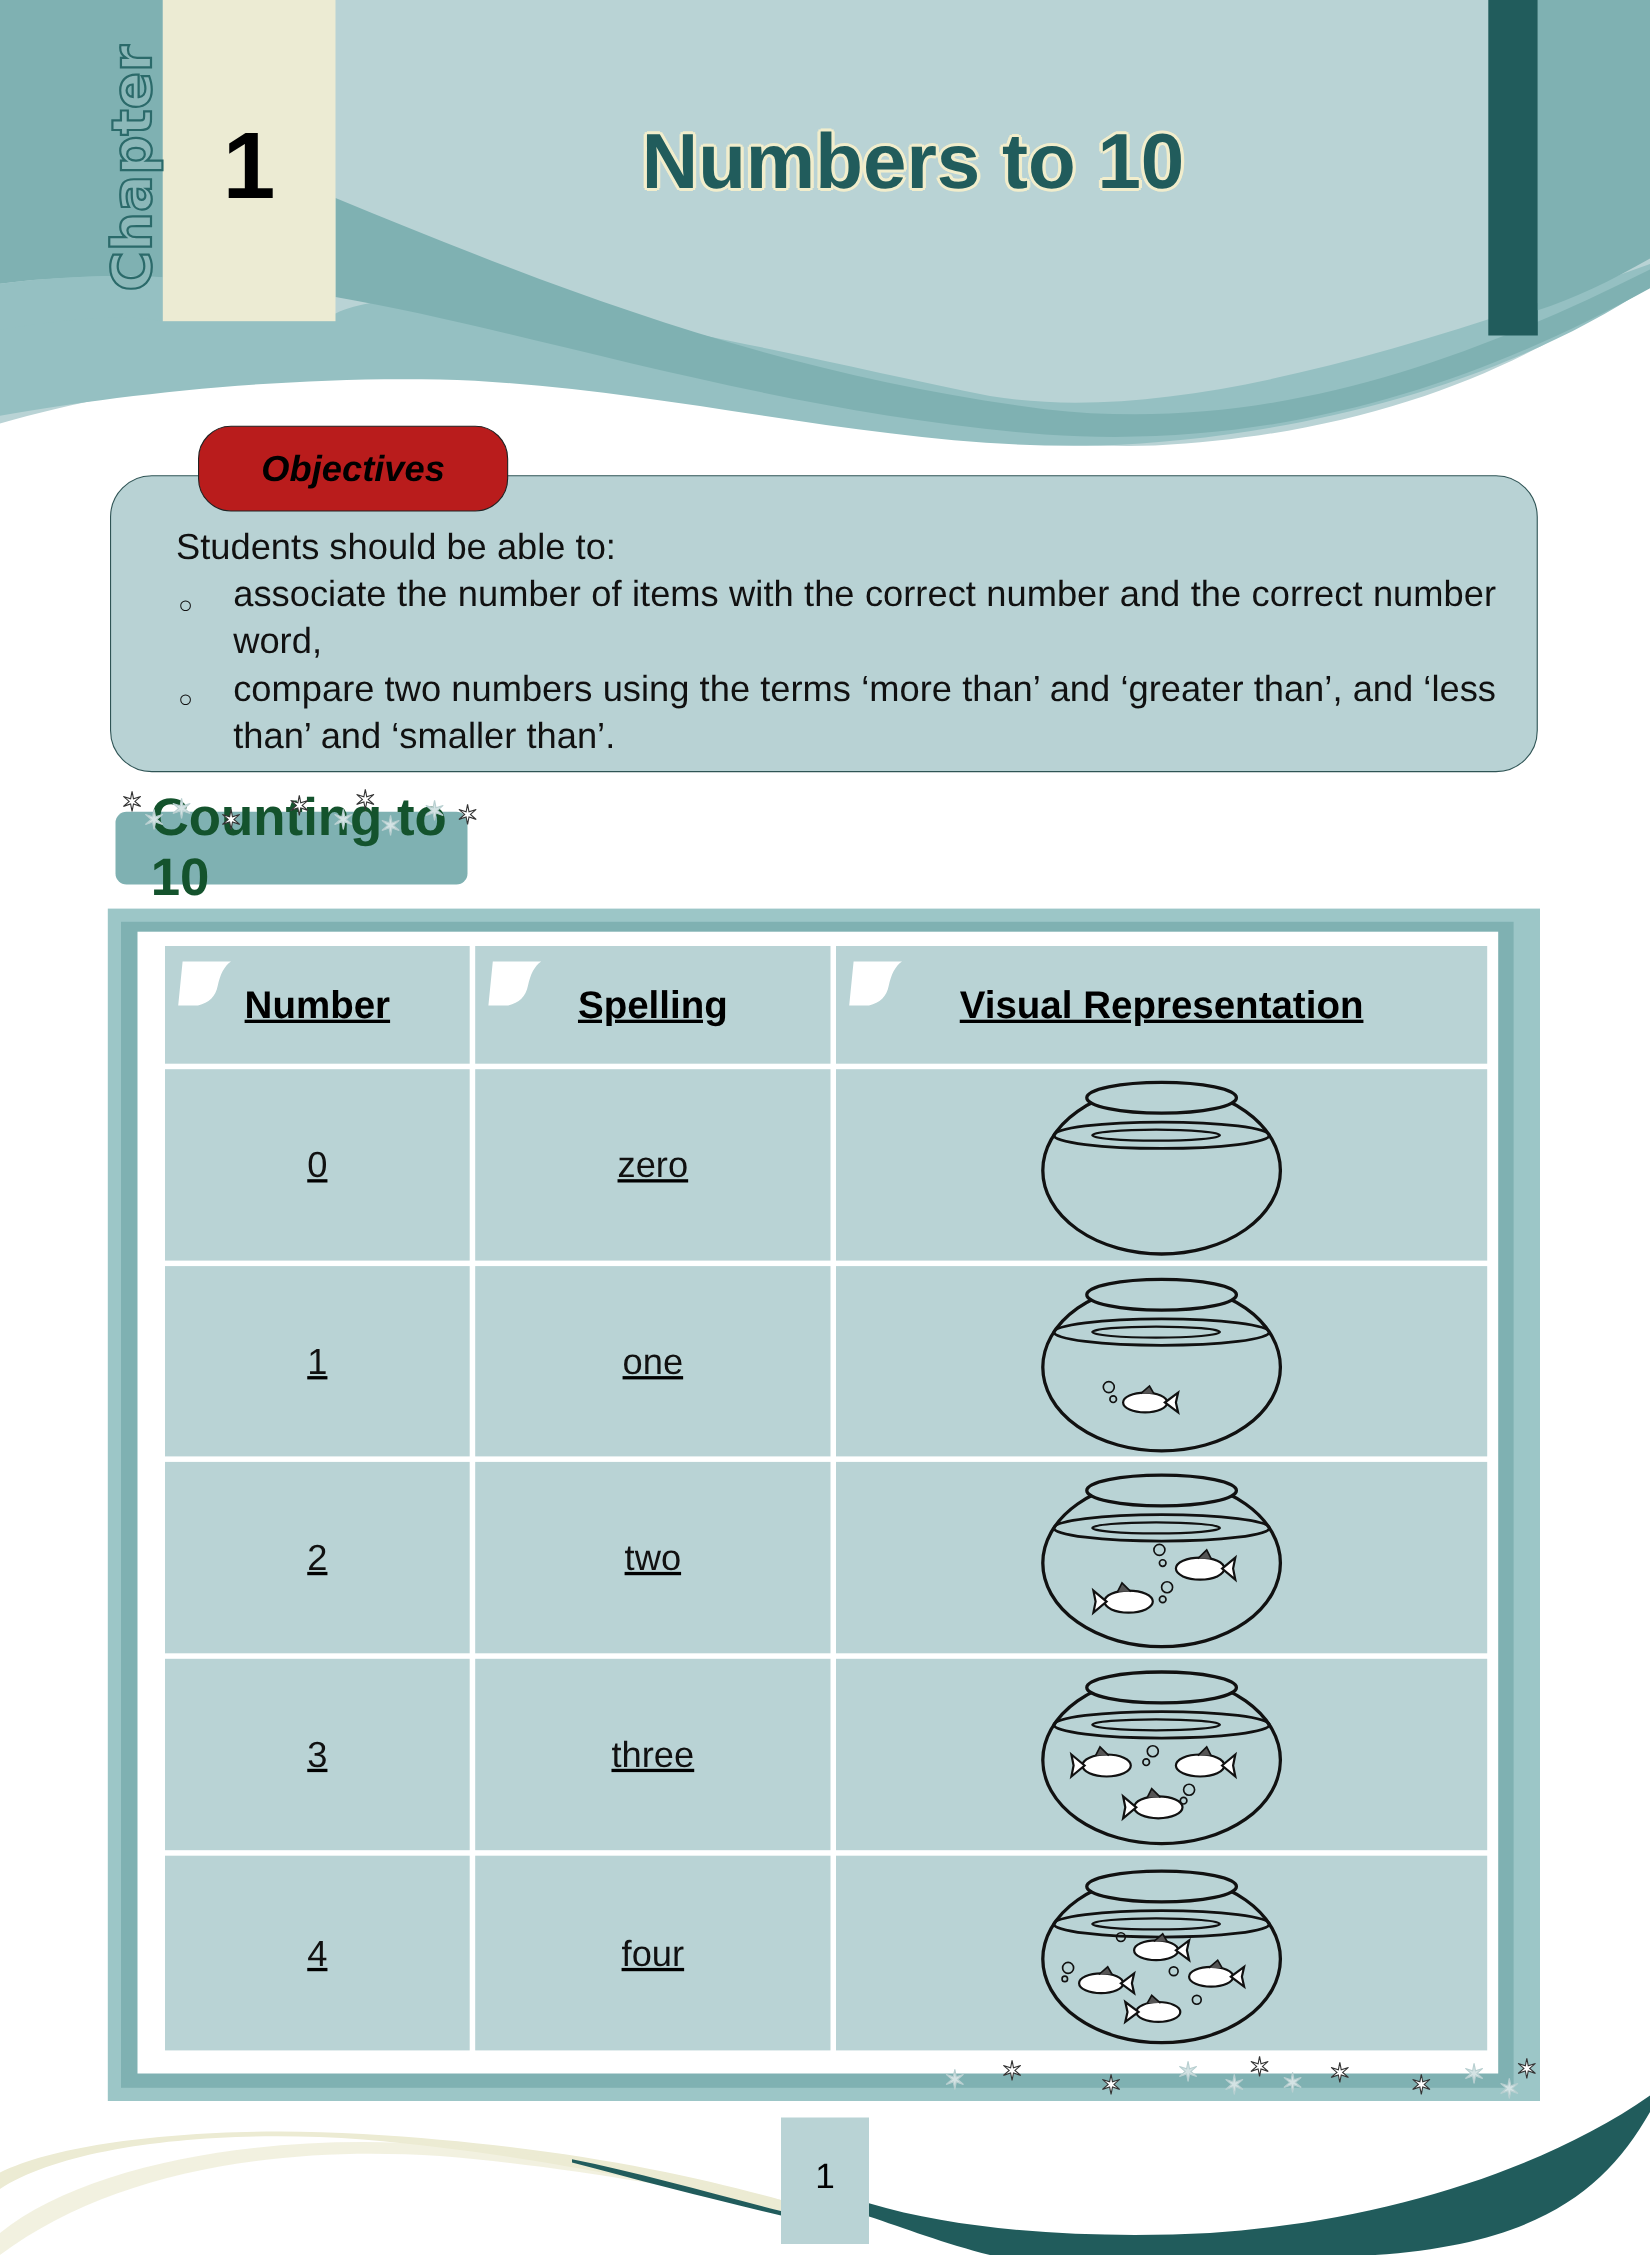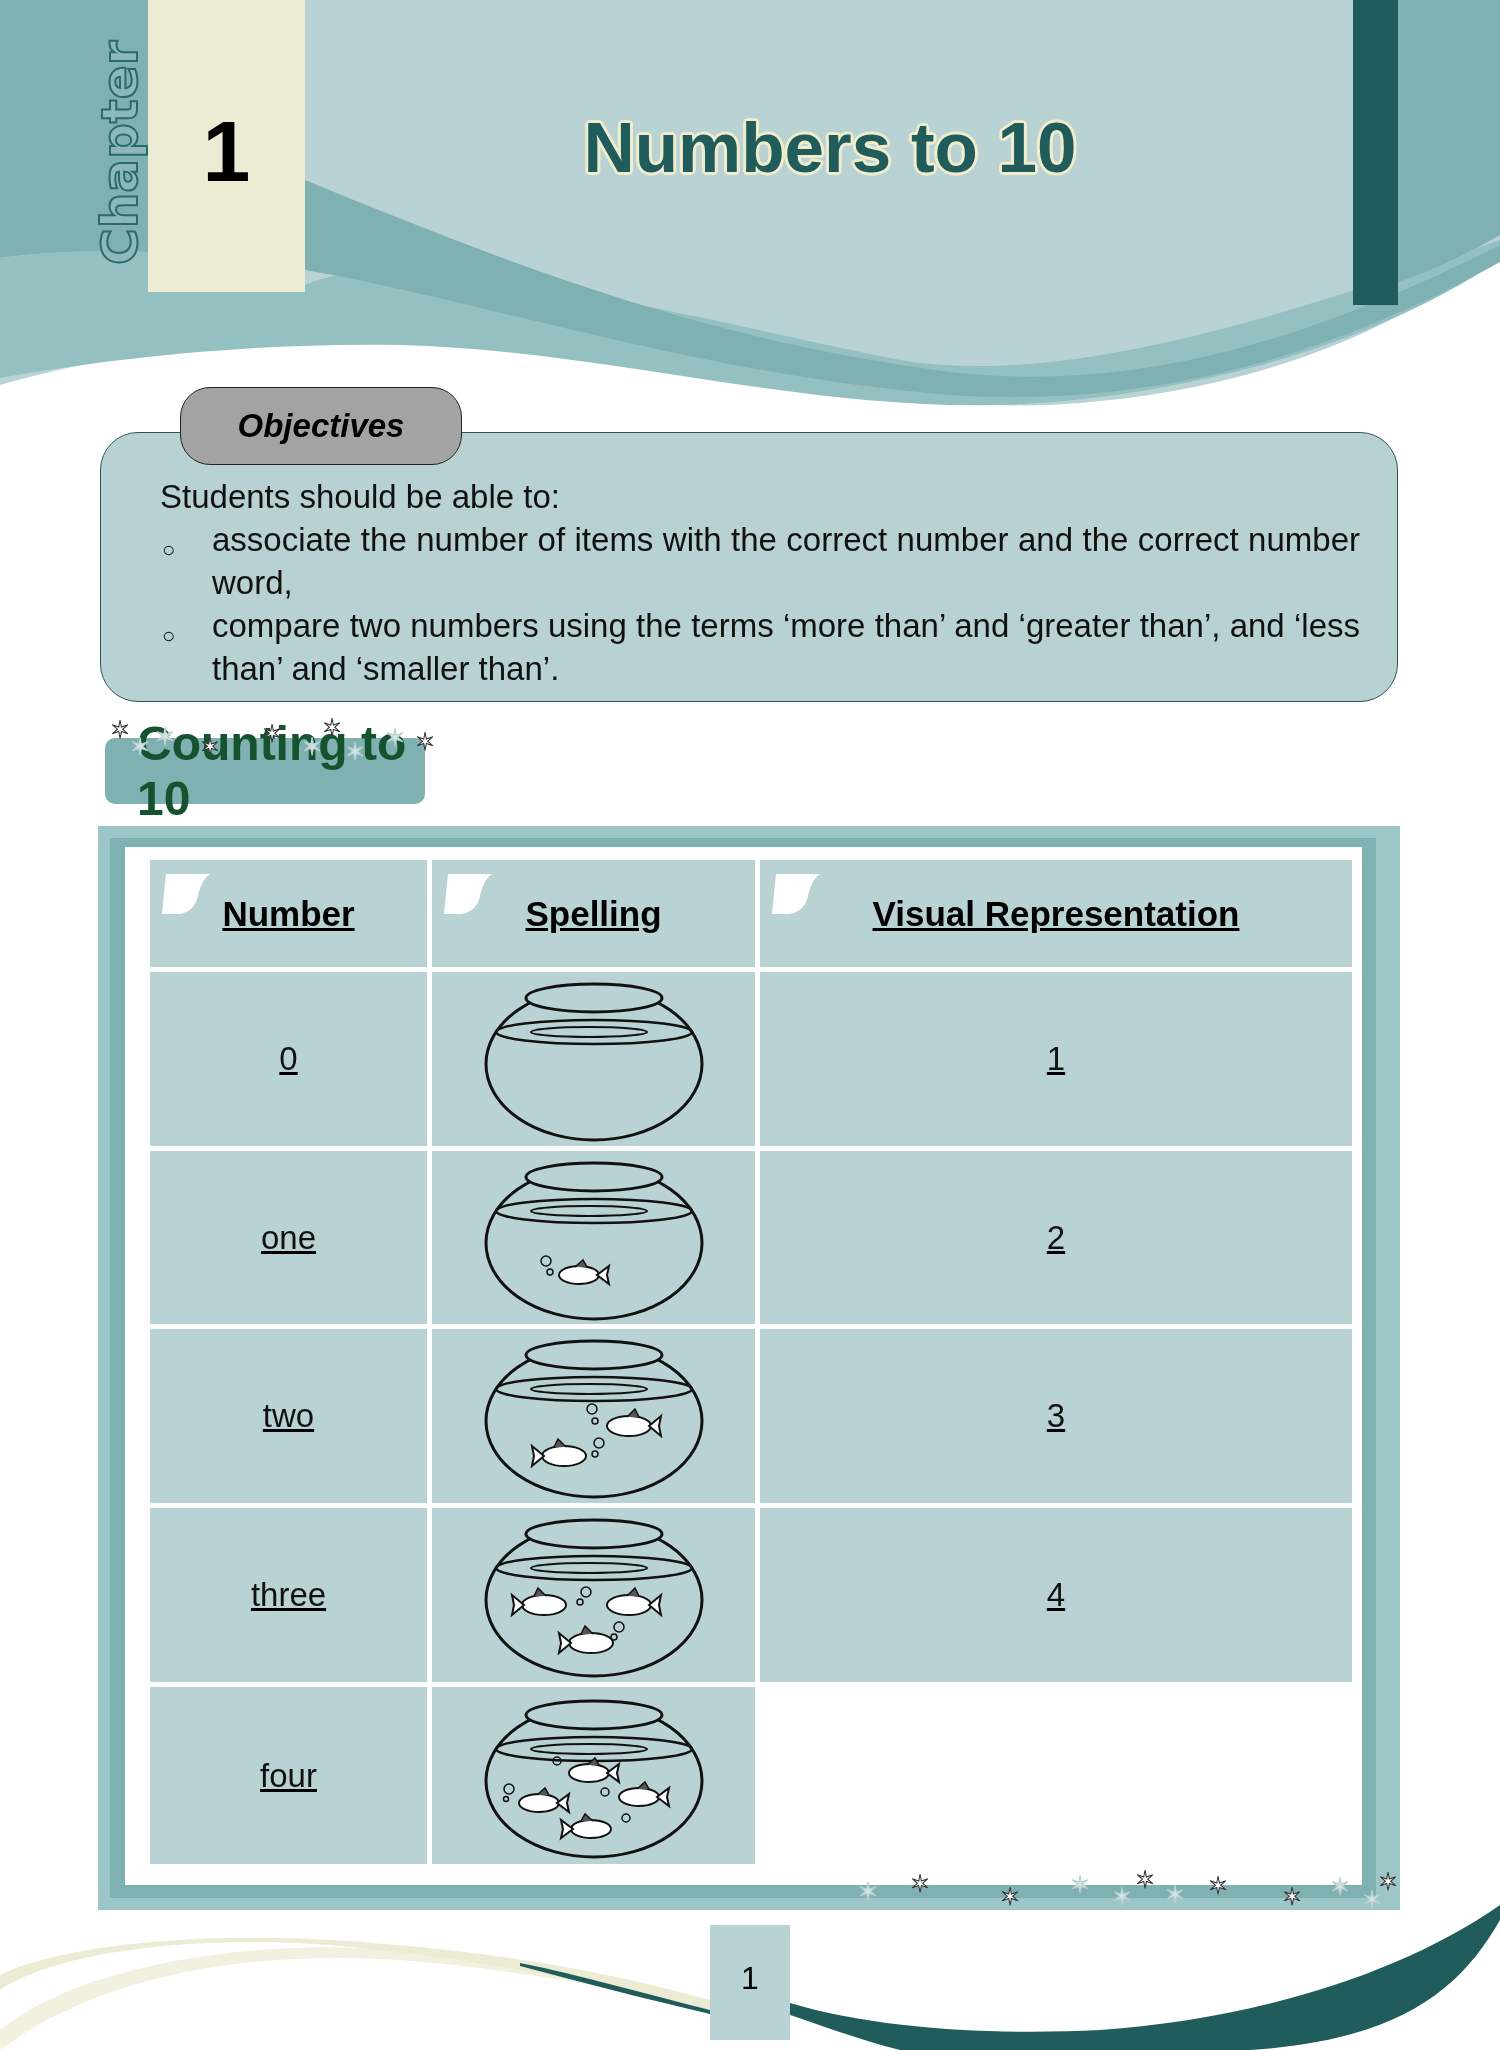--- a/index.html
+++ b/index.html
@@ -4,21 +4,21 @@
 <style>
   html, body { margin:0; padding:0; }
   body { width:1500px; height:2050px; position:relative; overflow:hidden; background:#ffffff; font-family:"Liberation Sans", sans-serif; }
   .abs { position:absolute; }
   #header-bg { left:0; top:0; width:1500px; height:420px; }
   #chapter-tab { left:148px; top:0; width:157px; height:292px; background:#ecebd3; }
   #chapter-number { left:148px; top:108px; width:157px; text-align:center; font-size:86px; font-weight:bold; color:#000; line-height:1; }
   #chapter-word { left:95px; top:265px; transform-origin:left top; transform:rotate(-90deg); font-size:50px; font-weight:bold; font-family:"DejaVu Sans", sans-serif; color:#8cb8b9; -webkit-text-stroke:2px #2b6a6a; letter-spacing:0px; white-space:nowrap; line-height:1; }
   #title { left:480px; top:112px; width:700px; text-align:center; font-size:71px; font-weight:bold; color:#215c5c; -webkit-text-stroke:0; text-shadow: 2px 2px 0 #f1edcc, -2px -2px 0 #f1edcc, 2px -2px 0 #f1edcc, -2px 2px 0 #f1edcc, 0 3px 0 #f1edcc, 3px 0 0 #f1edcc, 0 -3px 0 #f1edcc, -3px 0 0 #f1edcc; white-space:nowrap; line-height:1; }
   #objectives-box { left:100px; top:432px; width:1298px; height:270px; background:#b8d2d4; border:1.5px solid #2f5455; border-radius:38px; box-sizing:border-box; }
-  #objectives-pill { left:180px; top:387px; width:282px; height:78px; background:#a3a3a3; border:1.5px solid #222; border-radius:30px; box-sizing:border-box; display:flex; align-items:center; justify-content:center; }
+  #objectives-pill { left:180px; top:387px; width:282px; height:78px; background:#b91c1c; border:1.5px solid #222; border-radius:30px; box-sizing:border-box; display:flex; align-items:center; justify-content:center; }
   #objectives-pill span { font-size:33px; font-weight:bold; font-style:italic; color:#000; }
   #objectives-text { left:160px; top:475px; width:1200px; font-size:33px; color:#111; line-height:43px; }
   .obj-item { position:relative; padding-left:52px; text-align:justify; text-align-last:left; }
   .obj-bullet { position:absolute; left:2px; top:10px; font-size:22px; }
   #counting-tab { left:105px; top:738px; width:320px; height:66px; background:#7fb1b2; border-radius:10px; display:flex; align-items:center; padding-left:32px; box-sizing:border-box; }
   #counting-tab span { font-size:48px; font-weight:bold; color:#14532d; }
   .star { position:absolute; font-size:24px; line-height:1; color:#fff; -webkit-text-stroke:1px #333; }
   .star.faint { color:#d4e3e4; -webkit-text-stroke:1px #b8cfd0; }
   #table-frame { left:98px; top:826px; width:1302px; height:1084px; background:#9cc6c7; }
   #table-frame-inner { left:110px; top:838px; width:1266px; height:1060px; background:#7fb1b2; }
@@ -101,20 +101,21 @@
     <span>Spelling</span>
   </div>
   <div class="cell head">
     <svg class="corner" viewBox="0 0 52 44">
         <path d="M6 2 H50 C44 6 40 14 38 24 C36 34 30 40 20 42 H2 Z" fill="#fff"></path>
       </svg>
     <span>Visual Representation</span>
   </div>
 
   <div class="cell">0</div>
+  <div class="cell">zero</div>
   <div class="cell">
     <svg class="bowl" viewBox="0 0 230 170">
       <ellipse cx="115" cy="90" rx="108" ry="76" fill="none" stroke="#111" stroke-width="3"></ellipse>
       <ellipse cx="115" cy="24" rx="68" ry="14" fill="#b9d3d5" stroke="#111" stroke-width="3"></ellipse>
       <ellipse cx="115" cy="58" rx="98" ry="12" fill="none" stroke="#111" stroke-width="2.5"></ellipse>
       <ellipse cx="110" cy="58" rx="58" ry="5" fill="none" stroke="#111" stroke-width="2"></ellipse>
     </svg>
   </div>
 
   <div class="cell">1</div>

